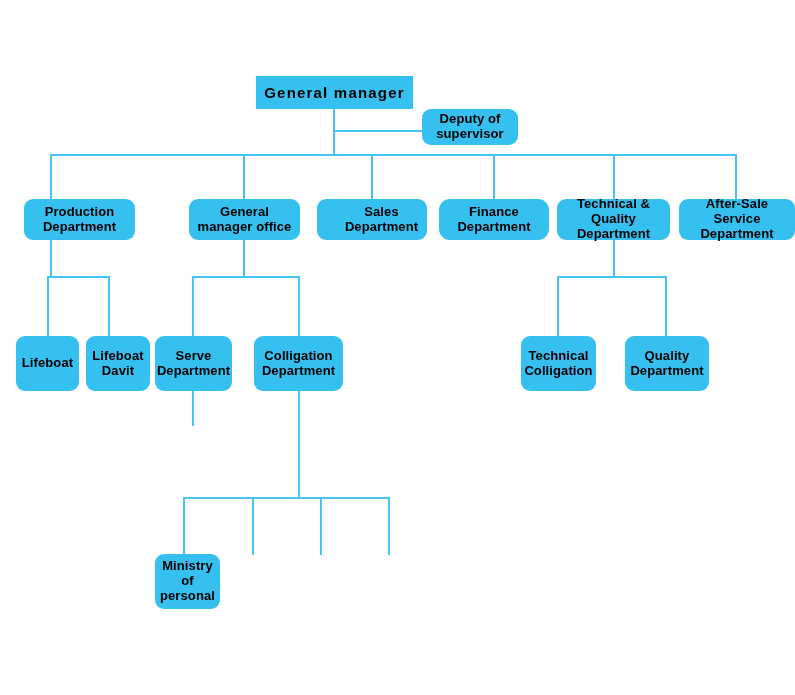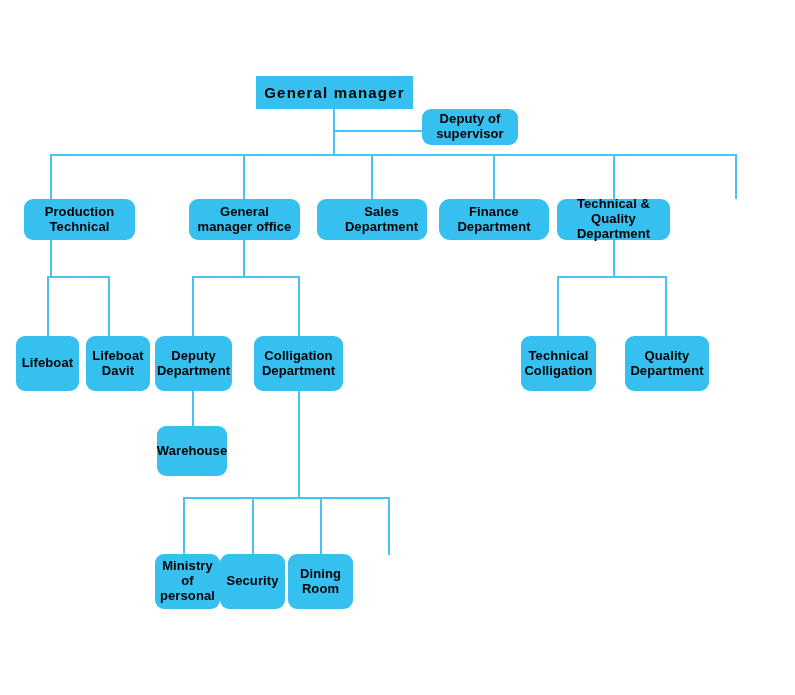--- a/index.html
+++ b/index.html
@@ -89,56 +89,54 @@
   <div class="conn v" style="left:252px; top:497px; height:58px;"></div>
   <div class="conn v" style="left:320px; top:497px; height:58px;"></div>
   <div class="conn v" style="left:388px; top:497px; height:58px;"></div>
 
   <div class="node big" style="left:256px; top:76px; width:157px; height:33px;">General manager</div>
 
   <div class="node" style="left:422px; top:109px; width:96px; height:36px;">Deputy of
 supervisor</div>
 
   <div class="node" style="left:24px; top:199px; width:111px; height:41px;">Production
-Technical</div>
+Department</div>
 
   <div class="node" style="left:189px; top:199px; width:111px; height:41px;">General
 manager office</div>
 
   <div class="node" style="left:317px; top:199px; width:110px; height:41px;padding-left:23px;">Sales
 Department</div>
 
   <div class="node" style="left:439px; top:199px; width:110px; height:41px;border-radius:11px;">Finance
 Department</div>
 
   <div class="node" style="left:557px; top:199px; width:113px; height:41px;">Technical &amp; Quality
 Department</div>
 
+  <div class="node" style="left:679px; top:199px; width:116px; height:41px;">After-Sale
+Service Department</div>
 
   <div class="node" style="left:16px; top:336px; width:63px; height:55px;">Lifeboat</div>
 
   <div class="node" style="left:86px; top:336px; width:64px; height:55px;">Lifeboat
 Davit</div>
 
-  <div class="node" style="left:155px; top:336px; width:77px; height:55px;">Deputy
+  <div class="node" style="left:155px; top:336px; width:77px; height:55px;">Serve
 Department</div>
 
   <div class="node" style="left:254px; top:336px; width:89px; height:55px;">Colligation
 Department</div>
 
   <div class="node" style="left:521px; top:336px; width:75px; height:55px;">Technical
 Colligation</div>
 
   <div class="node" style="left:625px; top:336px; width:84px; height:55px;">Quality
 Department</div>
 
-  <div class="node" style="left:157px; top:426px; width:70px; height:50px;">Warehouse</div>
 
   <div class="node" style="left:155px; top:554px; width:65px; height:55px;">Ministry
 of  personal</div>
 
-  <div class="node" style="left:220px; top:554px; width:65px; height:55px;">Security</div>
 
-  <div class="node" style="left:288px; top:554px; width:65px; height:55px;">Dining
-Room</div>
 
 
 </div>
 
 </body></html>

